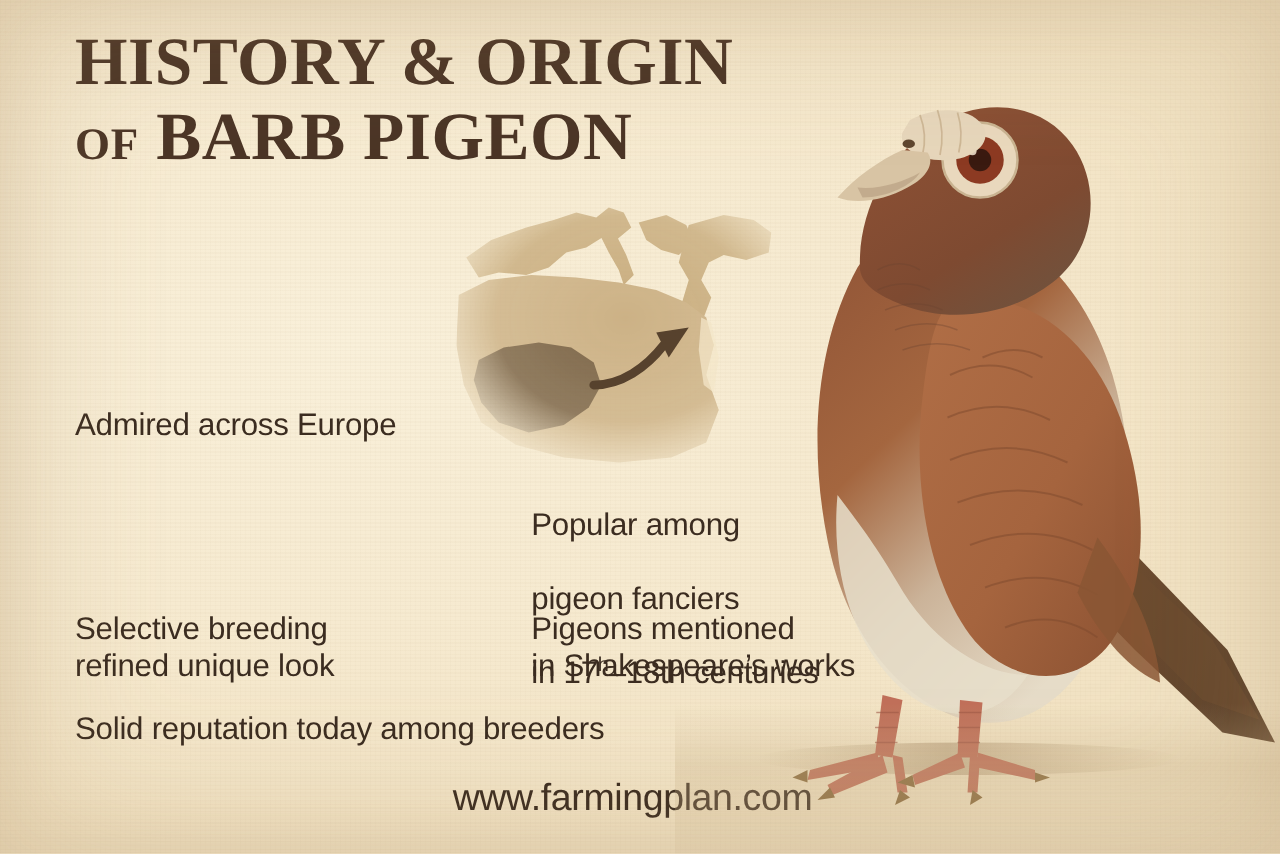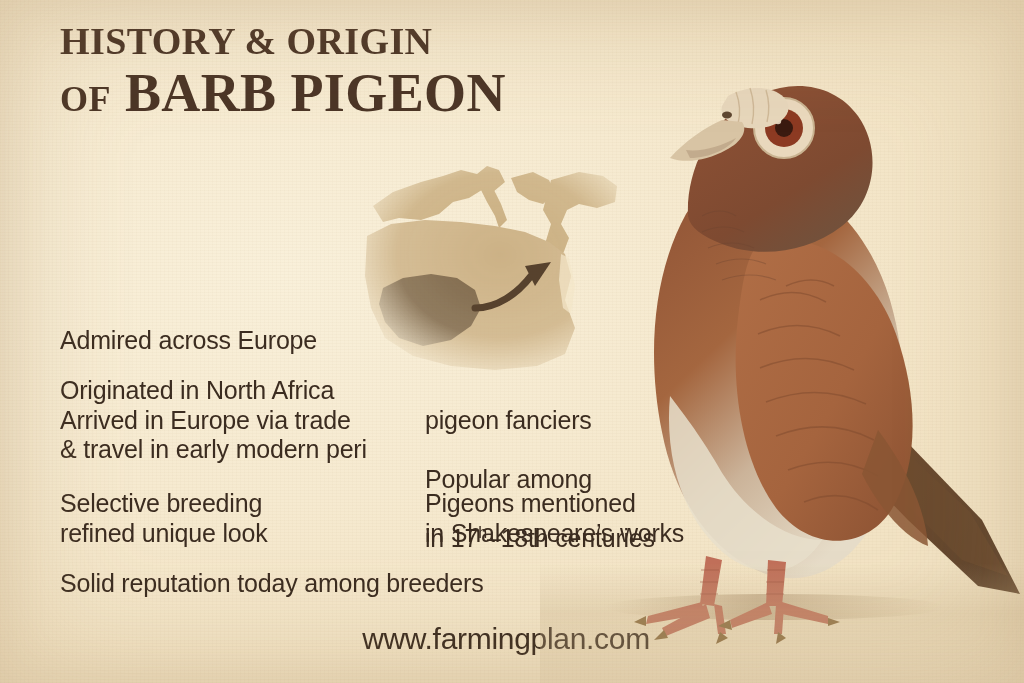--- a/index.html
+++ b/index.html
@@ -38,21 +38,21 @@
 
   
   #title {
     position:absolute; left:60px; top:22px; width:600px;
     font-family:"Liberation Serif", serif;
     color:#4b3526;
     font-weight:700;
     letter-spacing:.4px;
     line-height:1.02;
   }
-  #title .l1 { display:block; font-size:38px; }
+  #title .l1 { display:block; font-size:54px; }
   #title .l2 { display:block; font-size:54px; margin-top:5px; }
   #title .small { font-size:36px; letter-spacing:.5px;margin-top:35px; }
 
   
   .bodytext {
     position:absolute;
     color:#3b2c20;
     font-size:25px;
     line-height:1.18;
     font-weight:400;
@@ -248,33 +248,28 @@
     </g>
   </svg>
 
   <div id="title">
     <span class="l1">HISTORY &amp; ORIGIN</span>
     <span class="l2"><span class="small">OF</span> <span>BARB PIGEON</span></span>
   </div>
 
   <div id="b3" class="bodytext">Admired across Europe</div>
 
-  <div id="b4" class="bodytext">
-    <span>Originated in North Africa</span>
-    <span>Arrived in Europe via trade</span>
-    <span>&amp; travel in early modern peri</span>
-  </div>
 
   <div id="b5" class="bodytext">Selective breeding
 refined unique look</div>
   <div id="b6" class="bodytext">Solid reputation today among breeders</div>
 
   <div id="r1" class="bodytext">
+    <div>Popular among</div>
     <div>pigeon fanciers</div>
-    <div>Popular among</div>
     <div><span>in 17</span><span class="sup">h</span><span>–18th centuries</span></div>
   </div>
 
   <div id="r2" class="bodytext">Pigeons mentioned
 in Shakespeare’s works</div>
 
   <div id="footer">
     <span class="inner">www.farmingplan.com</span>
   </div>
 

